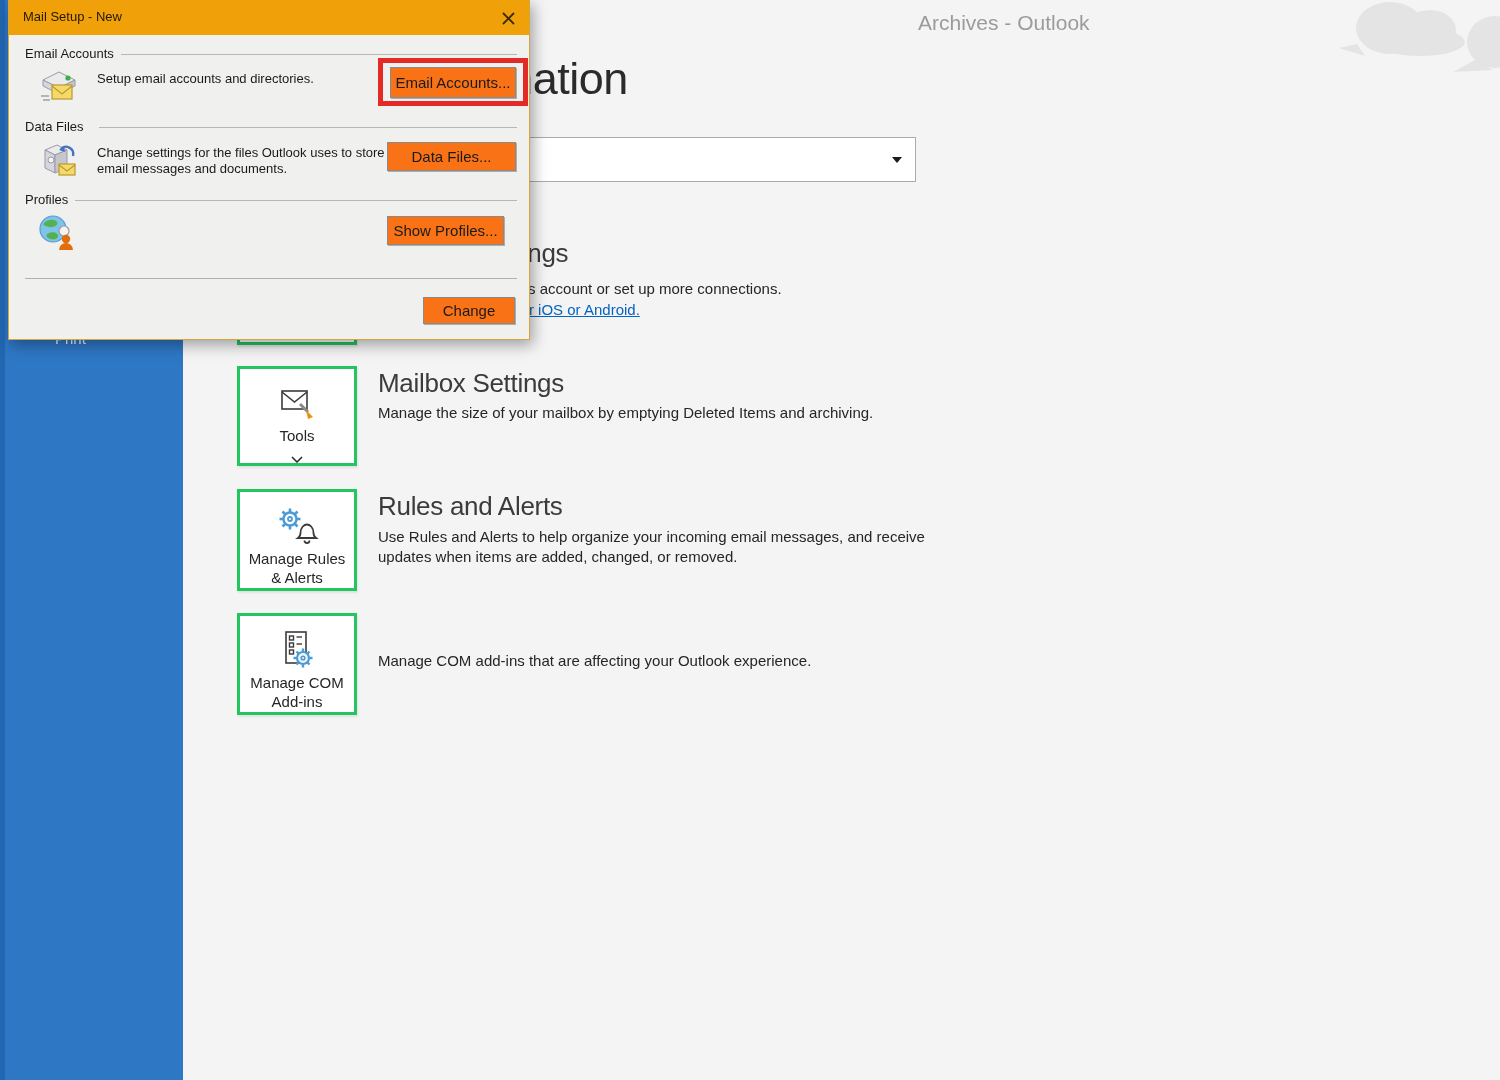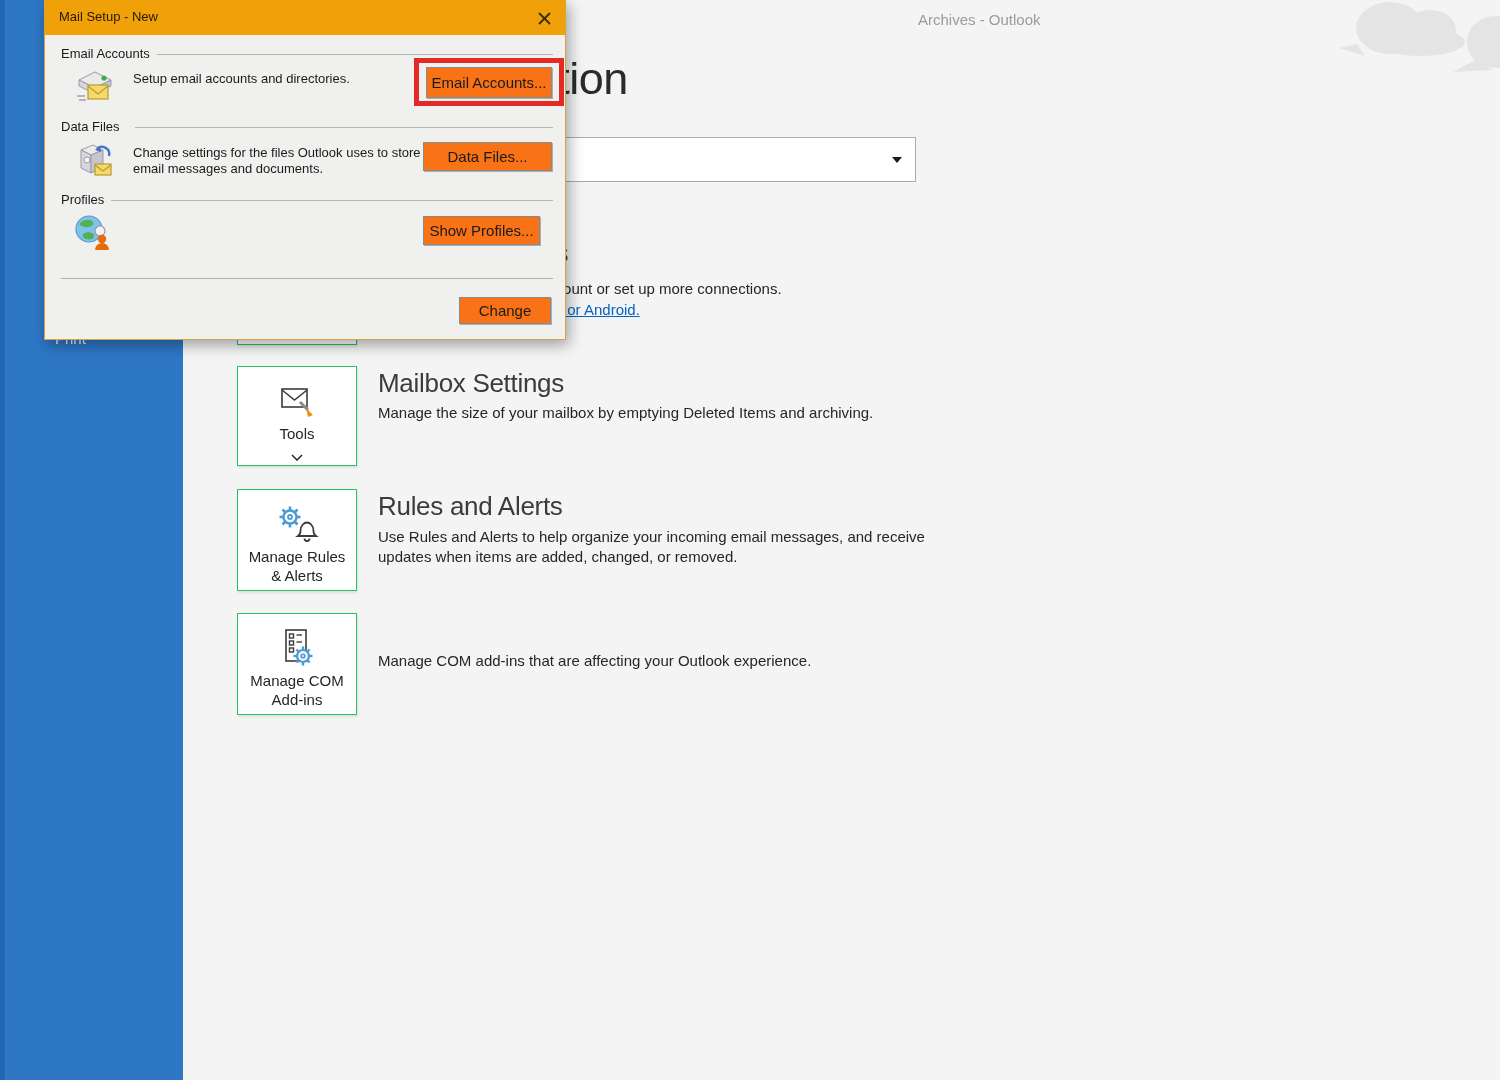--- a/index.html
+++ b/index.html
@@ -8,35 +8,35 @@
   .screen { position:relative; width:1500px; height:1080px; background:#f4f4f4; overflow:hidden; }
 
   
   .sidebar { position:absolute; left:0; top:0; width:183px; height:1080px;
              background:#2e77c5; z-index:1; }
   .sidebar::before { content:""; position:absolute; left:0; top:0; width:5px; height:100%;
              background:#2267b2; }
   .sidebar-item { position:absolute; left:55px; top:330px; color:#e9f1fb; font-size:15px;
              cursor:default; }
 
-  .window-title { position:absolute; left:918px; top:11px; font-size:15px; color:#9b9b9b; z-index:1; }
+  .window-title { position:absolute; left:918px; top:11px; font-size:21px; color:#9b9b9b; z-index:1; }
 
   .clouds { position:absolute; right:0; top:0; z-index:1; }
 
   .page-heading { position:absolute; left:237px; top:53px; font-size:45px; font-weight:300;
              color:#2b2b2b; letter-spacing:-0.5px; z-index:2; white-space:nowrap; }
 
   .account-dropdown { position:absolute; left:237px; top:137px; width:679px; height:45px;
              background:#ffffff; border:1px solid #ababab; z-index:2; cursor:pointer; }
   .dropdown-caret { position:absolute; right:13px; top:19px; width:0; height:0;
              border-left:5px solid transparent; border-right:5px solid transparent;
              border-top:6px solid #1a1a1a; }
 
   .section-box { position:absolute; left:237px; width:120px; background:#ffffff;
-             border:1px solid #22c55e; z-index:2; text-align:center; color:#262626;
+             border:3px solid #22c55e; z-index:2; text-align:center; color:#262626;
              cursor:pointer; box-shadow:1px 2px 2px rgba(0,0,0,.08); }
   .box-account  { top:244px; height:101px; }
   .box-tools    { top:366px; height:100px; }
   .box-rules    { top:489px; height:102px; }
   .box-com      { top:613px; height:102px; }
   .box-icon { margin-top:13px; height:44px; display:flex; align-items:center; justify-content:center; }
   .box-label { font-size:15px; line-height:19px; color:#262626; padding:0 4px; }
   .box-chevron { margin-top:4px; }
 
   .section-heading { position:absolute; left:378px; font-size:26px; font-weight:300;
@@ -51,21 +51,21 @@
   .d-account { top:279px; white-space:nowrap; }
   .d-mailbox { top:403px; white-space:nowrap; }
   .d-rules   { top:527px; width:555px; }
   .d-com     { top:651px; white-space:nowrap; }
   .link { position:absolute; left:378px; top:301px; font-size:15px; color:#0563c1;
              text-decoration:underline; z-index:2; cursor:pointer; white-space:nowrap; }
 
   
   .dialog { position:absolute; left:8px; top:0; width:522px; height:340px;
             background:#f0f0ef; border:1px solid #d4a542; border-top:none;
-            box-shadow:3px 5px 14px rgba(0,0,0,.35); z-index:10;margin-left:36px; }
+            box-shadow:3px 5px 14px rgba(0,0,0,.35); z-index:10; }
   .dialog-titlebar { position:absolute; left:0; top:0; width:100%; height:35px;
             background:#f0a109; }
   .dialog-title { position:absolute; left:14px; top:9px; font-size:13px; color:#231a00; }
   .dialog-close { position:absolute; right:10px; top:7px; width:22px; height:22px;
             display:flex; align-items:center; justify-content:center; cursor:pointer; }
 
   .dlg-group { position:absolute; left:16px; width:492px; display:flex; align-items:center; }
   .dlg-group-label { font-size:13px; color:#1a1a1a; white-space:nowrap; }
   .dlg-group-rule { flex:1; height:1px; background:#b6b6b6; margin-left:7px; margin-top:2px; }
   .g1 { top:46px; } .g2 { top:119px;gap:8px; } .g3 { top:192px; }

